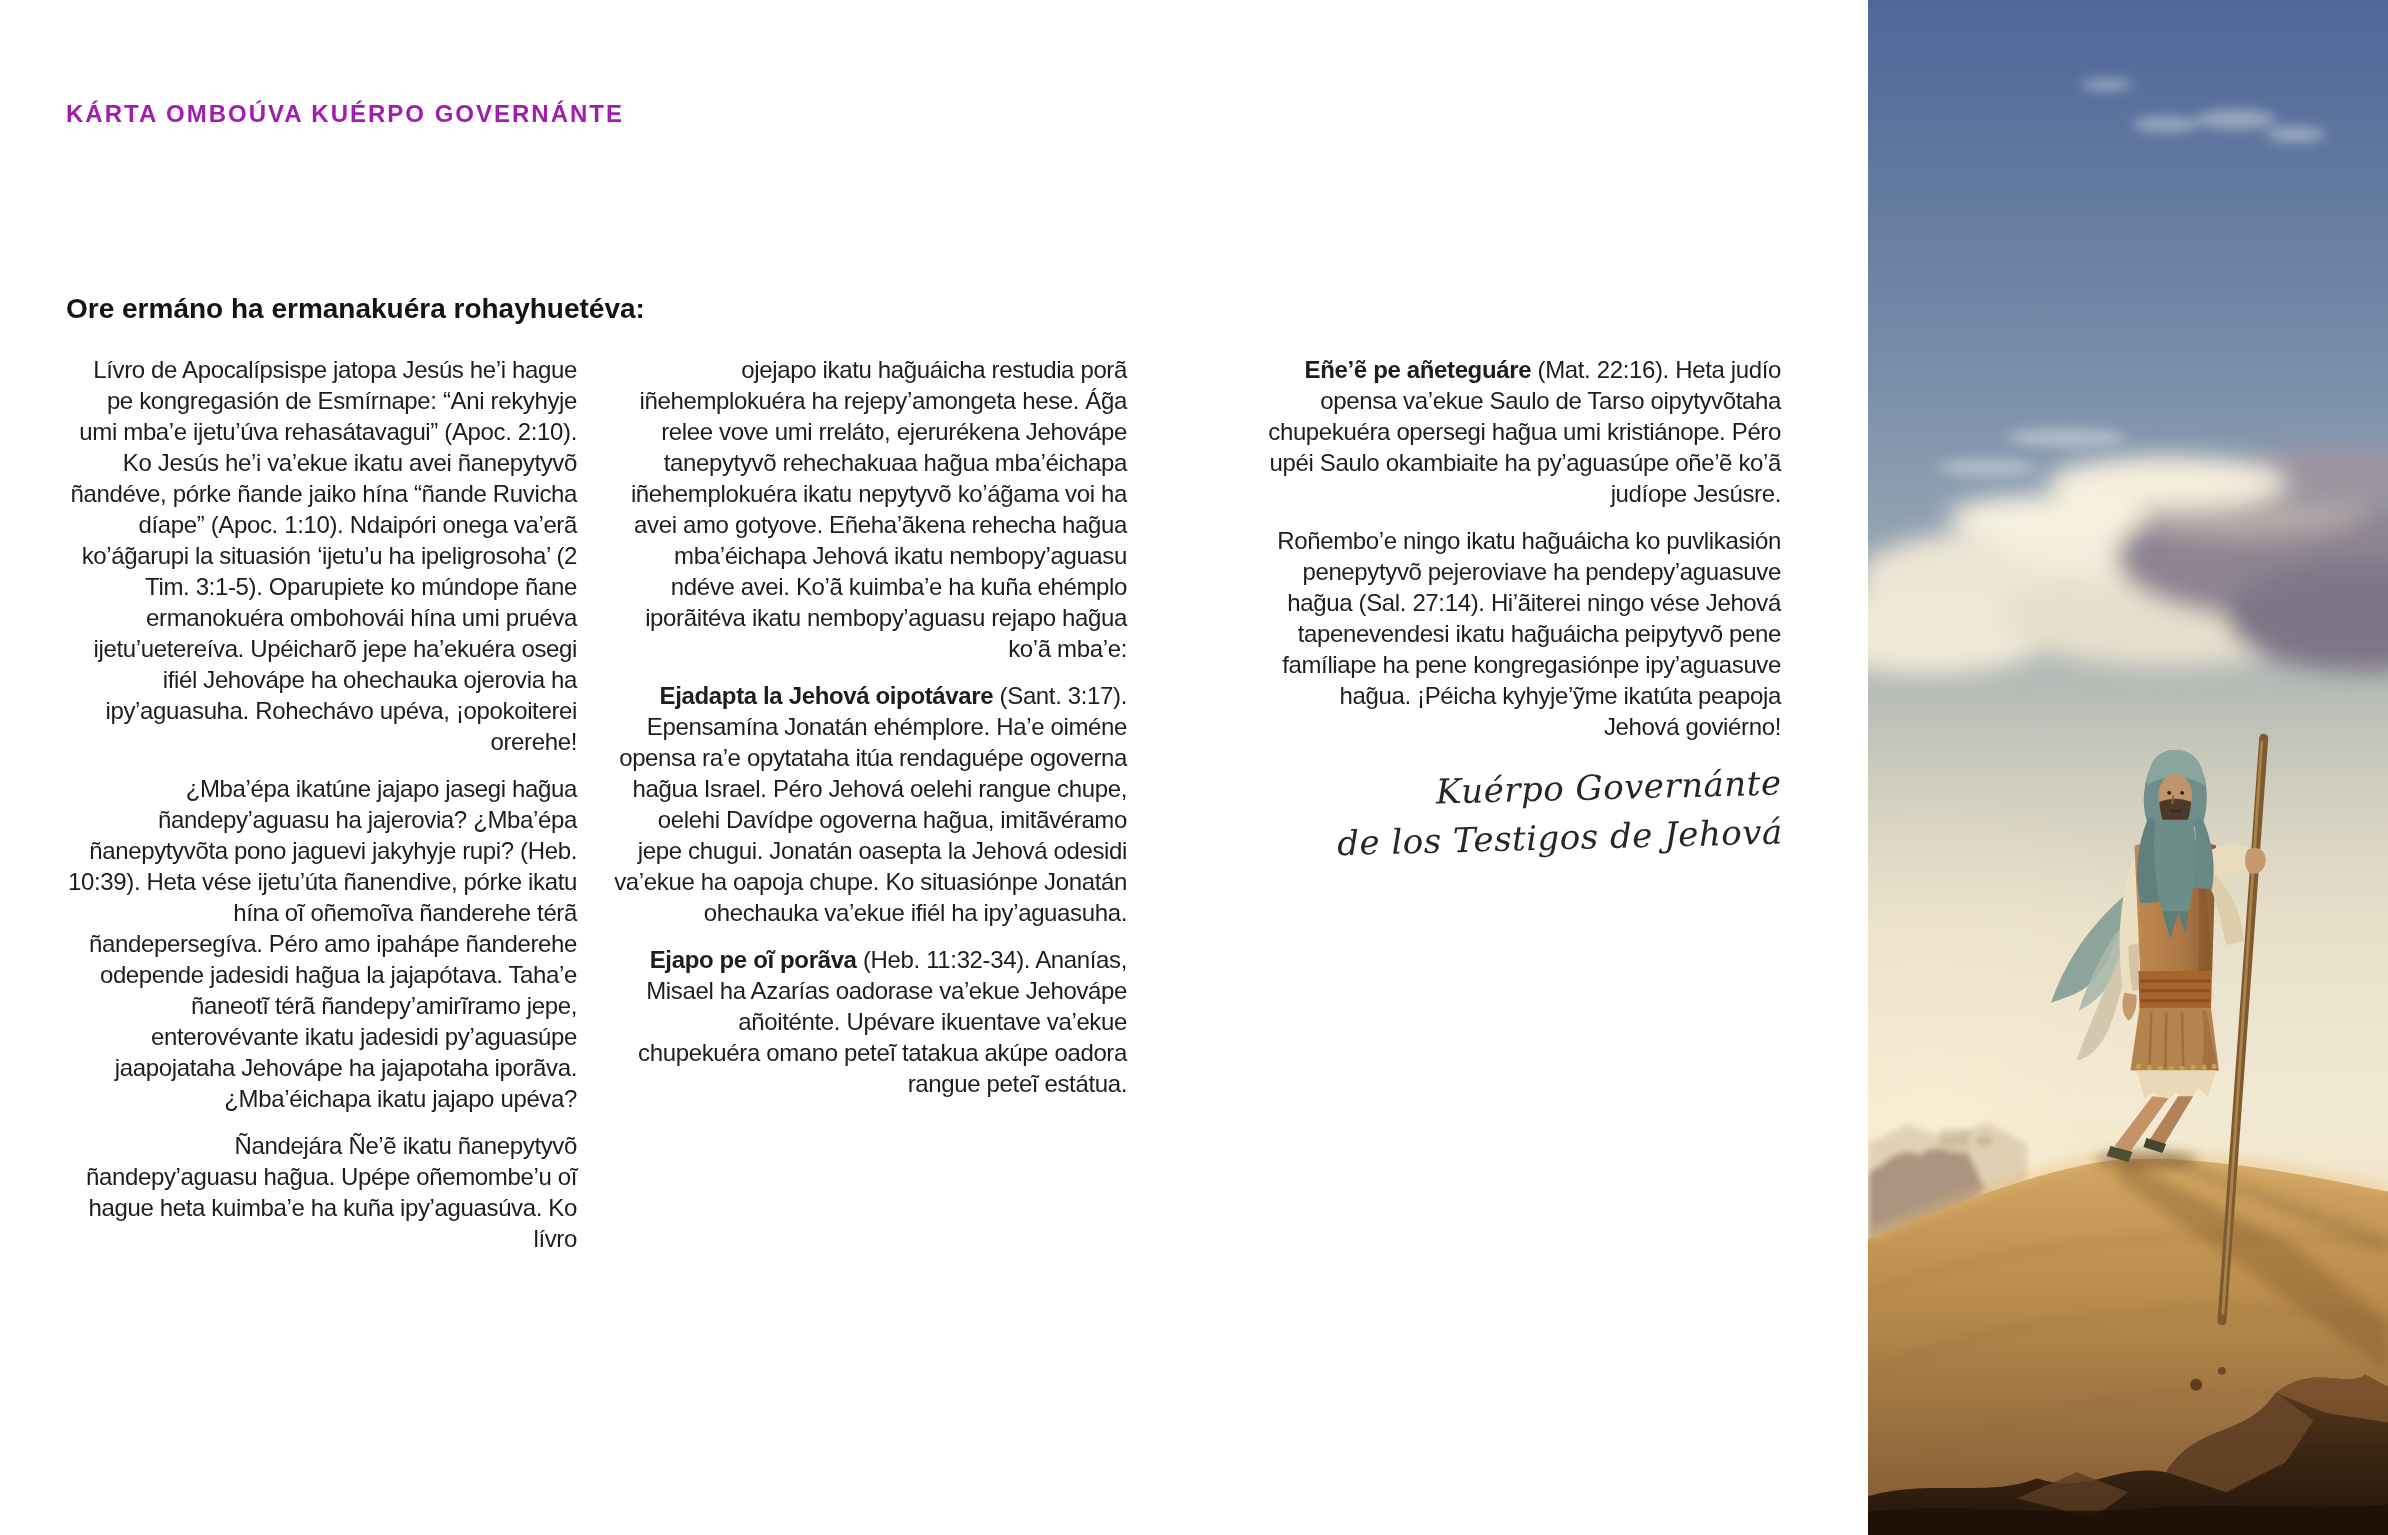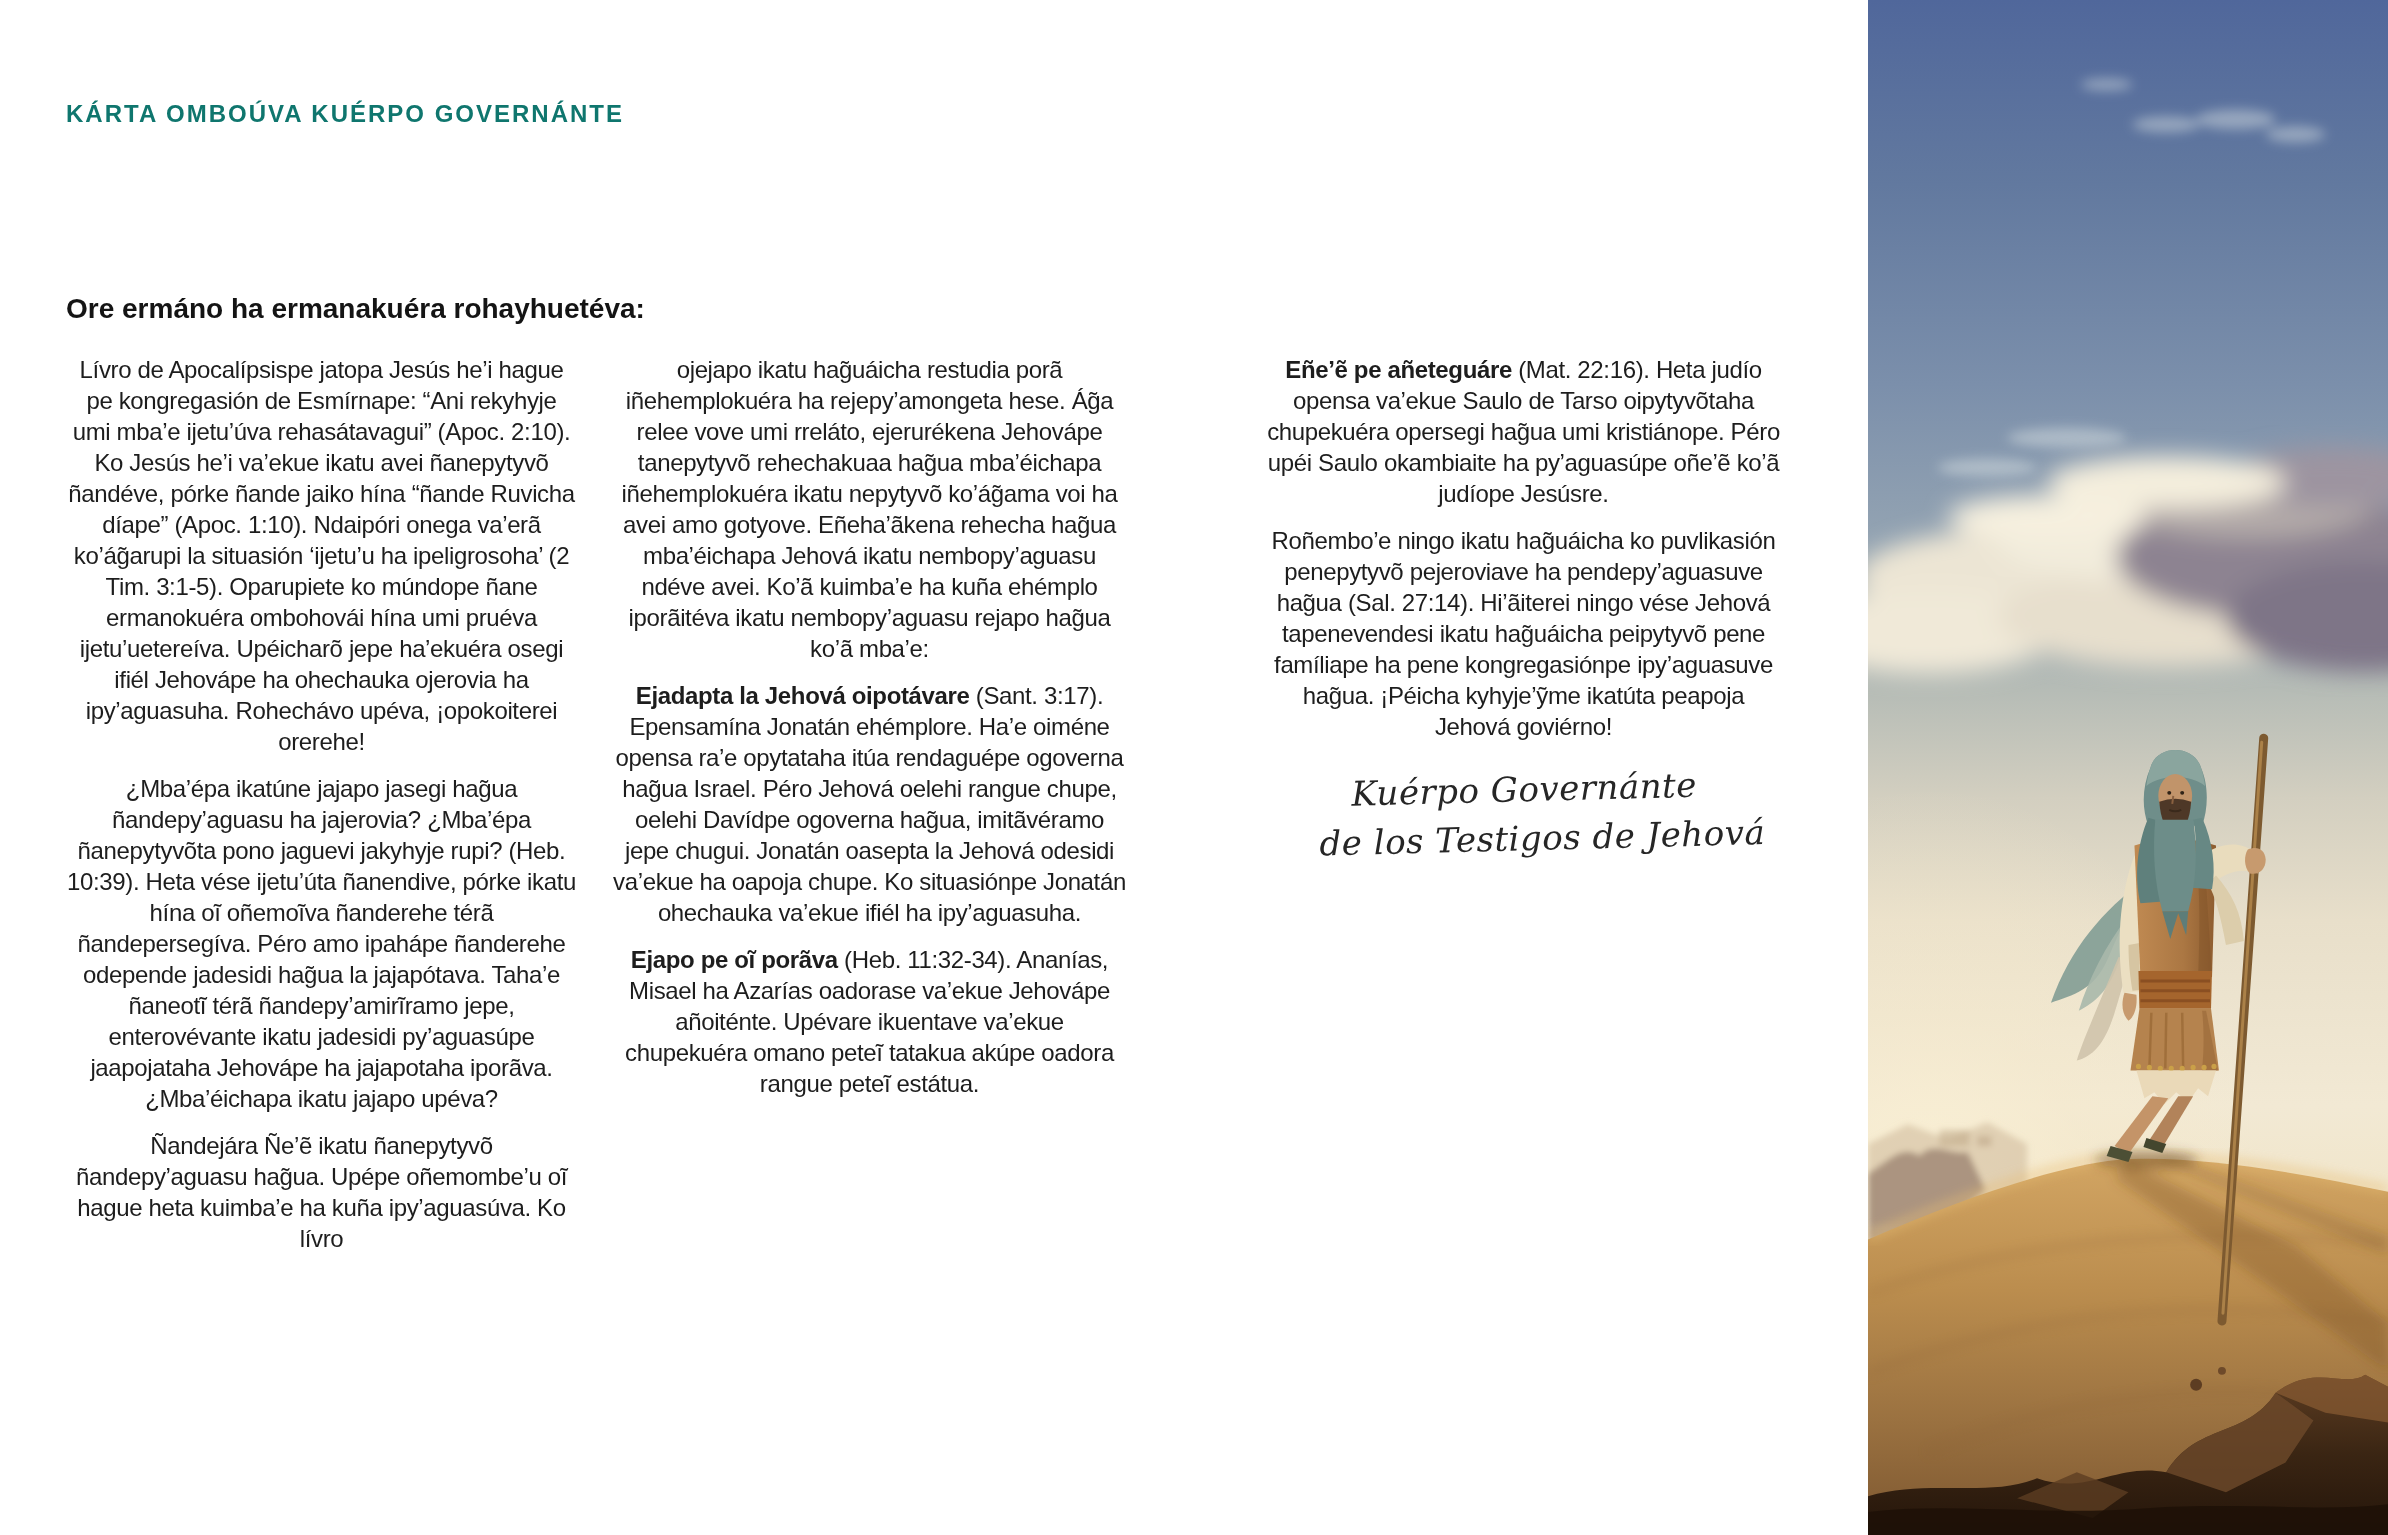--- a/index.html
+++ b/index.html
@@ -2,30 +2,30 @@
 <html><head>
 <meta charset="utf-8">
 <style>
   html,body{margin:0;padding:0;}
   body{
     width:2388px;height:1535px;position:relative;background:#ffffff;overflow:hidden;
     font-family:"Liberation Sans","DejaVu Sans",sans-serif;color:#1d1d1d;
   }
   .kicker{
     position:absolute;left:66px;top:100px;
-    font-size:24px;font-weight:700;letter-spacing:2px;color:#0f766e;
+    font-size:24px;font-weight:700;letter-spacing:2px;color:#a21caf;
   }
   .salutation{
     position:absolute;left:66px;top:293px;
     font-size:28px;font-weight:700;color:#141414;
   }
   .col{
     position:absolute;top:354px;
     font-size:24px;line-height:31px;letter-spacing:-0.015em;
-    text-align:center;color:#1d1d1d;
+    text-align:right;color:#1d1d1d;
   }
   .col p{margin:0 0 16px 0;}
   .col .lead{font-weight:700;margin-top:48px;}
   #col1{left:66px;width:511px;}
   #col2{left:612px;width:515px;}
   #col3{left:1266px;width:515px;}
   .closing{margin-top:4px;}
   .signature{
     margin-top:30px;
     font-family:"DejaVu Serif","Liberation Serif",serif;

